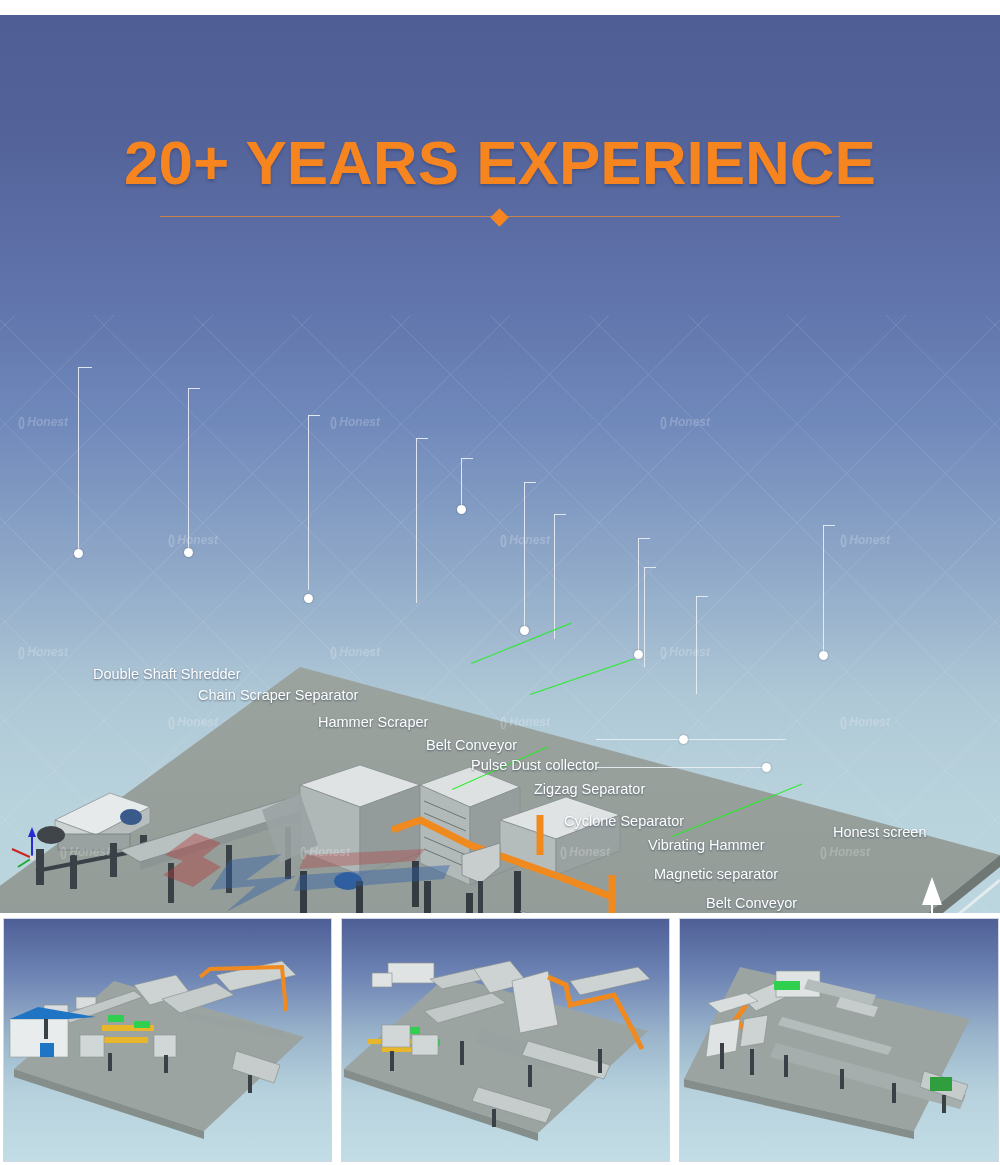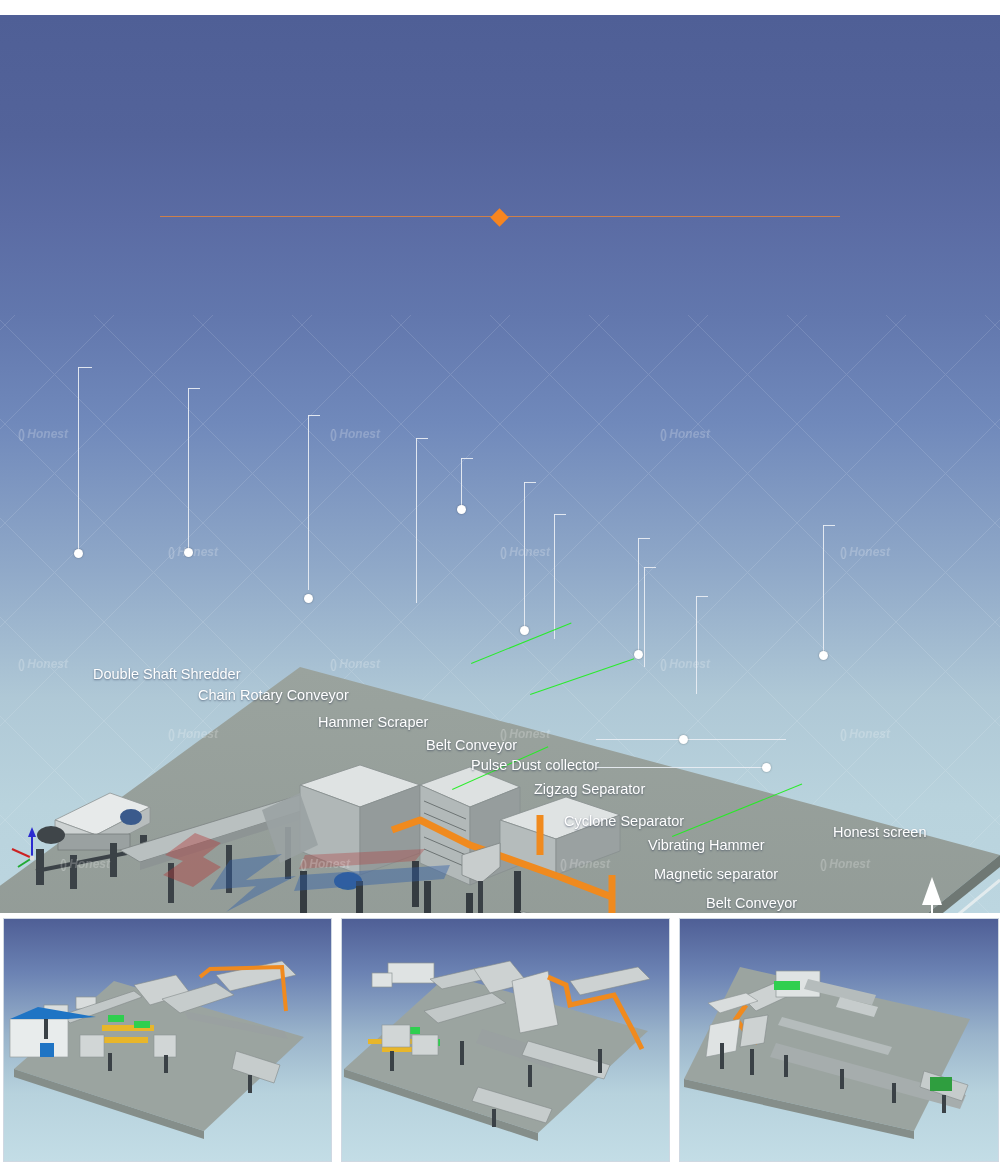--- a/index.html
+++ b/index.html
@@ -45,21 +45,21 @@
   .scene{
     position:absolute;left:0;top:315px;width:1000px;height:598px;overflow:hidden;
     background:linear-gradient(180deg,#6277ad 0%,#7089bb 18%,#8fa8c8 42%,#afc8d6 64%,#b9d3dd 82%,#bcd6e0 100%);
   }
   .scene-hatch{
     position:absolute;left:0;top:0;width:1000px;height:598px;opacity:.13;
     background-image:
       repeating-linear-gradient(45deg,transparent 0 69px,rgba(255,255,255,.9) 69px 70px),
       repeating-linear-gradient(-45deg,transparent 0 69px,rgba(255,255,255,.9) 69px 70px);
   }
-  .wm{position:absolute;color:rgba(255,255,255,.22);font-size:12px;font-style:italic;font-weight:bold;white-space:nowrap;margin-top:12px;}
+  .wm{position:absolute;color:rgba(255,255,255,.22);font-size:12px;font-style:italic;font-weight:bold;white-space:nowrap;}
   .wm .wm-g{font-style:normal;letter-spacing:-1px;}
 
   
   .ground{position:absolute;left:0;top:0;width:1000px;height:598px;}
 
   
   .lbl{
     position:absolute;white-space:nowrap;color:#ffffff;font-size:14.5px;
     text-shadow:0 1px 2px rgba(30,40,70,.55);
   }
@@ -81,20 +81,21 @@
   svg{display:block;}
 </style>
 </head>
 <body>
 
 <div id="page">
 
   <div class="top-strip"></div>
 
   <div class="hero">
+    <div class="hero-title">20+ YEARS EXPERIENCE</div>
     <div class="divider">
       <div class="line"></div>
       <div class="gem"></div>
     </div>
   </div>
 
   <div class="scene">
 
     <div class="scene-hatch"></div>
 
@@ -330,21 +331,21 @@
     <div class="dot" style="left:679px; top:420px;"></div>
     <div class="leader h" style="left:596px; top:452px; width:172px;"></div>
     <div class="dot" style="left:762px; top:448px;"></div>
 
     <div class="leader-g" style="left:471px; top:348px; width:108px; transform:rotate(-22deg);"></div>
     <div class="leader-g" style="left:530px; top:379px; width:110px; transform:rotate(-19deg);"></div>
     <div class="leader-g" style="left:452px; top:474px; width:105px; transform:rotate(-24deg);"></div>
     <div class="leader-g" style="left:672px; top:521px; width:140px; transform:rotate(-22deg);"></div>
 
     <div class="lbl" style="left:93px;  top:351px;">Double Shaft Shredder</div>
-    <div class="lbl" style="left:198px; top:372px;">Chain Rotary Conveyor</div>
+    <div class="lbl" style="left:198px; top:372px;">Chain Scraper Separator</div>
     <div class="lbl" style="left:318px; top:399px;">Hammer Scraper</div>
     <div class="lbl" style="left:426px; top:422px;">Belt Conveyor</div>
     <div class="lbl" style="left:471px; top:442px;">Pulse Dust collector</div>
     <div class="lbl" style="left:534px; top:466px;">Zigzag Separator</div>
     <div class="lbl" style="left:564px; top:498px;">Cyclone Separator</div>
     <div class="lbl" style="left:648px; top:522px;">Vibrating Hammer</div>
     <div class="lbl" style="left:654px; top:551px;">Magnetic separator</div>
     <div class="lbl" style="left:706px; top:580px;">Belt Conveyor</div>
     <div class="lbl" style="left:833px; top:509px;">Honest screen</div>
 

